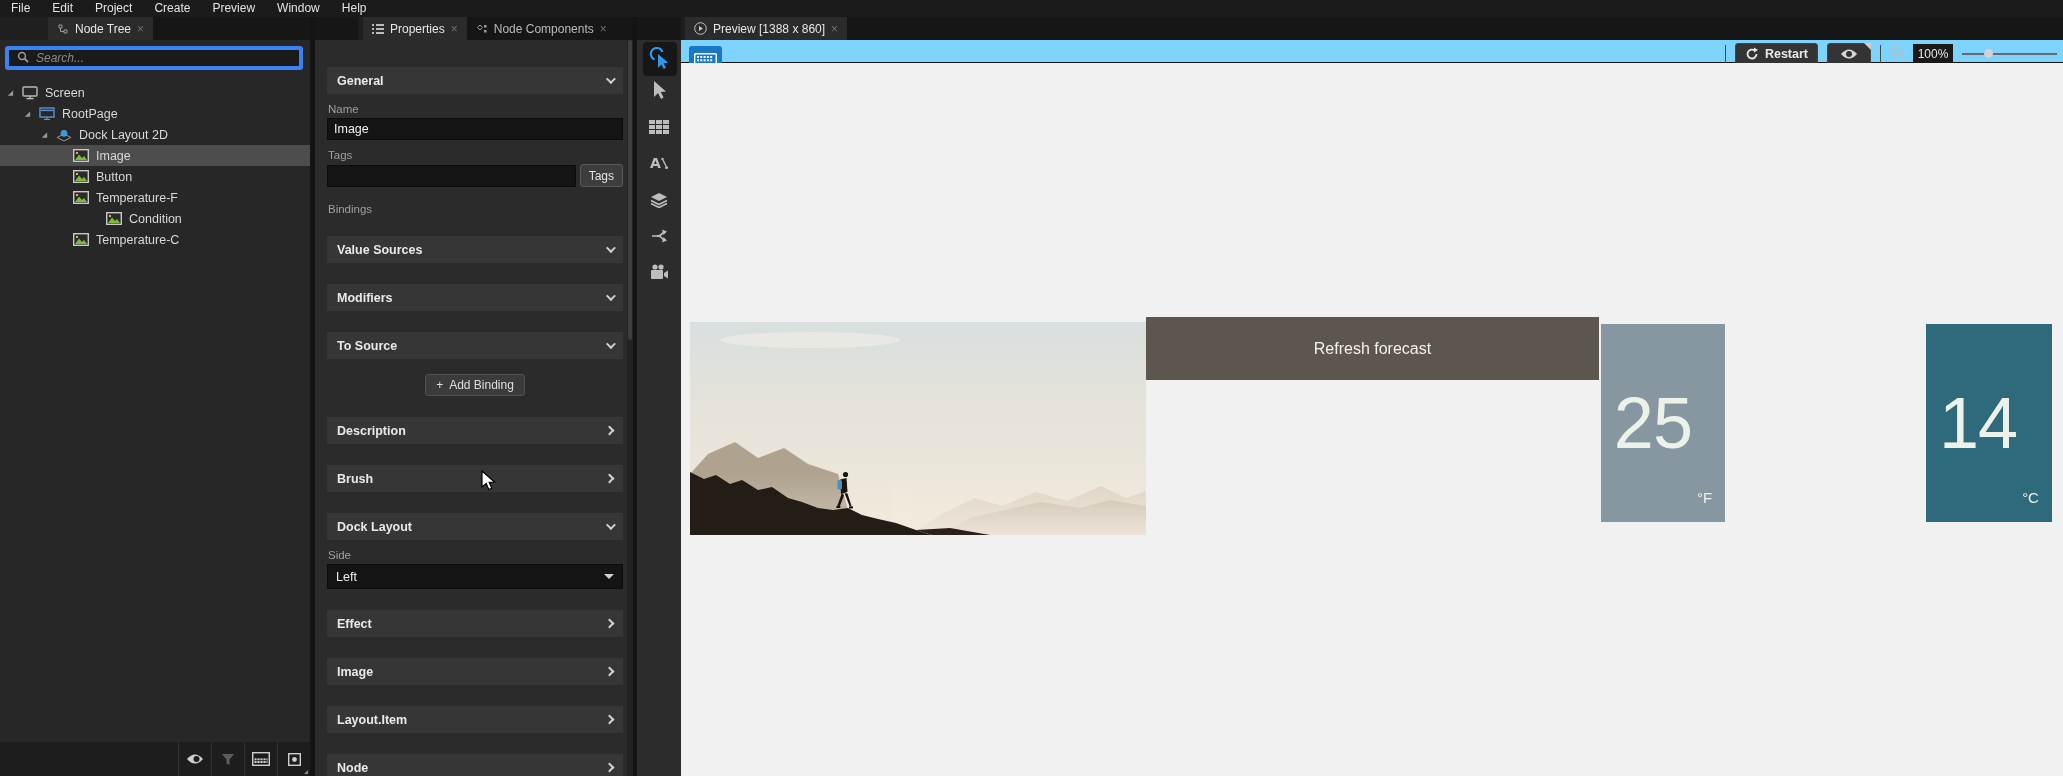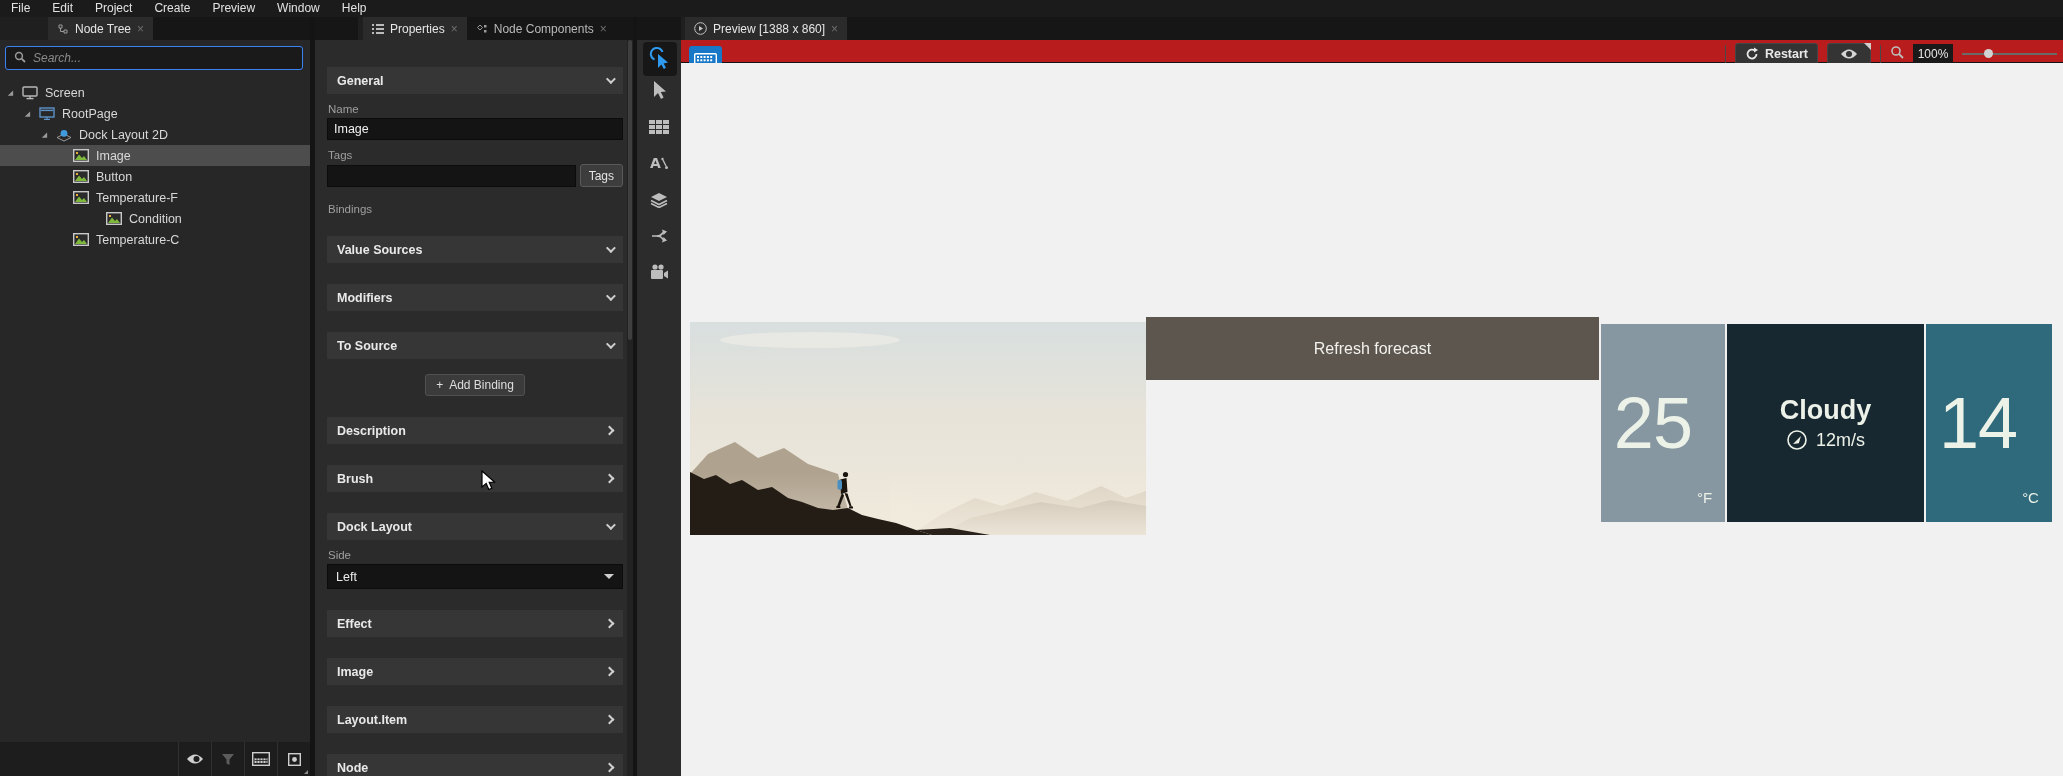--- a/index.html
+++ b/index.html
@@ -19,21 +19,21 @@
   .tabicon { display:inline-flex; align-items:center; }
 
   
   .panel-tree  { position:absolute; left:0;   top:40px; width:310px;  height:736px; background:#272727; }
   .panel-props { position:absolute; left:315px; top:40px; width:318px; height:736px; background:#2b2b2b; }
   .panel-preview { position:absolute; left:637px; top:40px; width:1426px; height:736px; background:#262626; }
   .vsplit1 { position:absolute; left:310px; top:17px; width:5px; height:759px; background:#141414; }
   .vsplit2 { position:absolute; left:633px; top:17px; width:4px; height:759px; background:#141414; }
 
   
-  .searchbox { position:absolute; left:5px; top:6px; width:298px; height:24px; background:#1a1a1a; border:1px solid #3b82f6; border-radius:3px; display:flex; align-items:center; gap:7px; padding:0 8px; }
+  .searchbox { position:absolute; left:5px; top:6px; width:298px; height:24px; background:#1a1a1a; border:4px solid #3b82f6; border-radius:3px; display:flex; align-items:center; gap:7px; padding:0 8px; }
   .searchbox .ph { color:#8a8a8a; font-size:12px; font-style:italic; }
   .tree { position:absolute; left:0; top:42px; right:0; }
   .trow { height:21px; display:flex; align-items:center; gap:7px; font-size:12.5px; color:#d8d8d8; cursor:default; }
   .trow.sel { background:#4d4d4d; }
   .exp { width:9px; font-size:7px; color:#9a9a9a; text-align:center; }
   .expph { width:9px; }
   .ticon { display:inline-flex; width:16px; justify-content:center; }
   .tree-toolbar { position:absolute; left:0; bottom:0; width:100%; height:34px; background:#1d1d1d; display:flex; justify-content:flex-end; align-items:stretch; }
   .ttb-btn { width:33px; display:flex; align-items:center; justify-content:center; border-left:1px solid #303030; position:relative; }
   .corner-tri { position:absolute; right:2px; bottom:2px; width:0; height:0; border-left:4px solid transparent; border-bottom:4px solid #8a8a8a; }
@@ -52,21 +52,21 @@
   .sect2 { margin-bottom:5px; }
   .dropdown { height:25px; background:#141414; border:1px solid #0c0c0c; display:flex; align-items:center; justify-content:space-between; padding:0 8px; color:#ededed; font-size:12.5px; margin-bottom:14px; }
   .dd-tri { width:0; height:0; border-left:5px solid transparent; border-right:5px solid transparent; border-top:5px solid #cfcfcf; }
   .chev { width:7px; height:7px; border-right:2px solid #cfcfcf; border-bottom:2px solid #cfcfcf; display:inline-block; }
   .chev.down { transform:rotate(45deg) translateY(-2px); }
   .chev.right { transform:rotate(-45deg); }
   .props-scroll { position:absolute; right:0px; top:0; width:6px; height:100%; background:#222; }
   .props-scroll .thumb { position:absolute; top:0; left:1px; width:4px; height:300px; background:#3f3f3f; border-radius:2px; }
 
   
-  .pv-toolbar { position:absolute; left:0; top:0; width:100%; height:23px; background:#b91c1c; border-bottom:1px solid #141414; }
+  .pv-toolbar { position:absolute; left:0; top:0; width:100%; height:23px; background:#7dd3fc; border-bottom:1px solid #141414; }
   .toolstrip { position:absolute; left:0; top:0; width:44px; height:736px; background:#2c2c2c; }
   .pv-content { position:absolute; left:44px; top:23px; width:1382px; height:713px; background:#f1f1f1; overflow:hidden; }
   .tool-btn { position:absolute; display:flex; align-items:center; justify-content:center; }
   .btn-interact { left:6px; top:2px; width:34px; height:34px; background:#171717; border-radius:4px; }
   .btn-keyboard { left:52px; top:6px; width:33px; height:29px; background:#1878c8; border-radius:3px; }
   .strip-icons { position:absolute; left:0; top:40px; width:44px; display:flex; flex-direction:column; align-items:center; gap:16px; }
   .pv-right { position:absolute; right:6px; top:3px; height:22px; display:flex; align-items:center; gap:9px; }
   .btn-restart { height:22px; padding:0 9px; background:#343434; border:1px solid #454545; border-radius:3px; color:#e8e8e8; font-size:12.5px; font-weight:bold; display:flex; align-items:center; gap:6px; }
   .btn-eye { position:relative; width:44px; height:22px; background:#343434; border:1px solid #454545; border-radius:3px; display:flex; align-items:center; justify-content:center; }
   .btn-eye .tri { position:absolute; right:-1px; top:-1px; width:0; height:0; border-top:7px solid #cfcfcf; border-left:7px solid transparent; }
@@ -521,30 +521,20 @@
 
       <div class="w-refresh">
         <span>Refresh forecast</span>
       </div>
 
       <div class="w-panel w-f">
         <span class="bigtemp">25</span>
         <span class="unit">°F</span>
       </div>
 
-      <div class="w-panel w-cond">
-        <span class="cond-name">Cloudy</span>
-        <span class="windrow">
-          <svg width="22" height="22" viewBox="0 0 22 22">
-              <circle cx="11" cy="11" r="9" fill="none" stroke="#edf2e9" stroke-width="1.6"></circle>
-              <path d="M7 15 L15 7 L12.8 14.2 Z" fill="#edf2e9"></path>
-            </svg>
-          <span>12m/s</span>
-        </span>
-      </div>
 
       <div class="w-panel w-c">
         <span class="bigtemp">14</span>
         <span class="unit">°C</span>
       </div>
     </div>
   </div>
 
   <div class="vsplit1"></div>
   <div class="vsplit2"></div>

